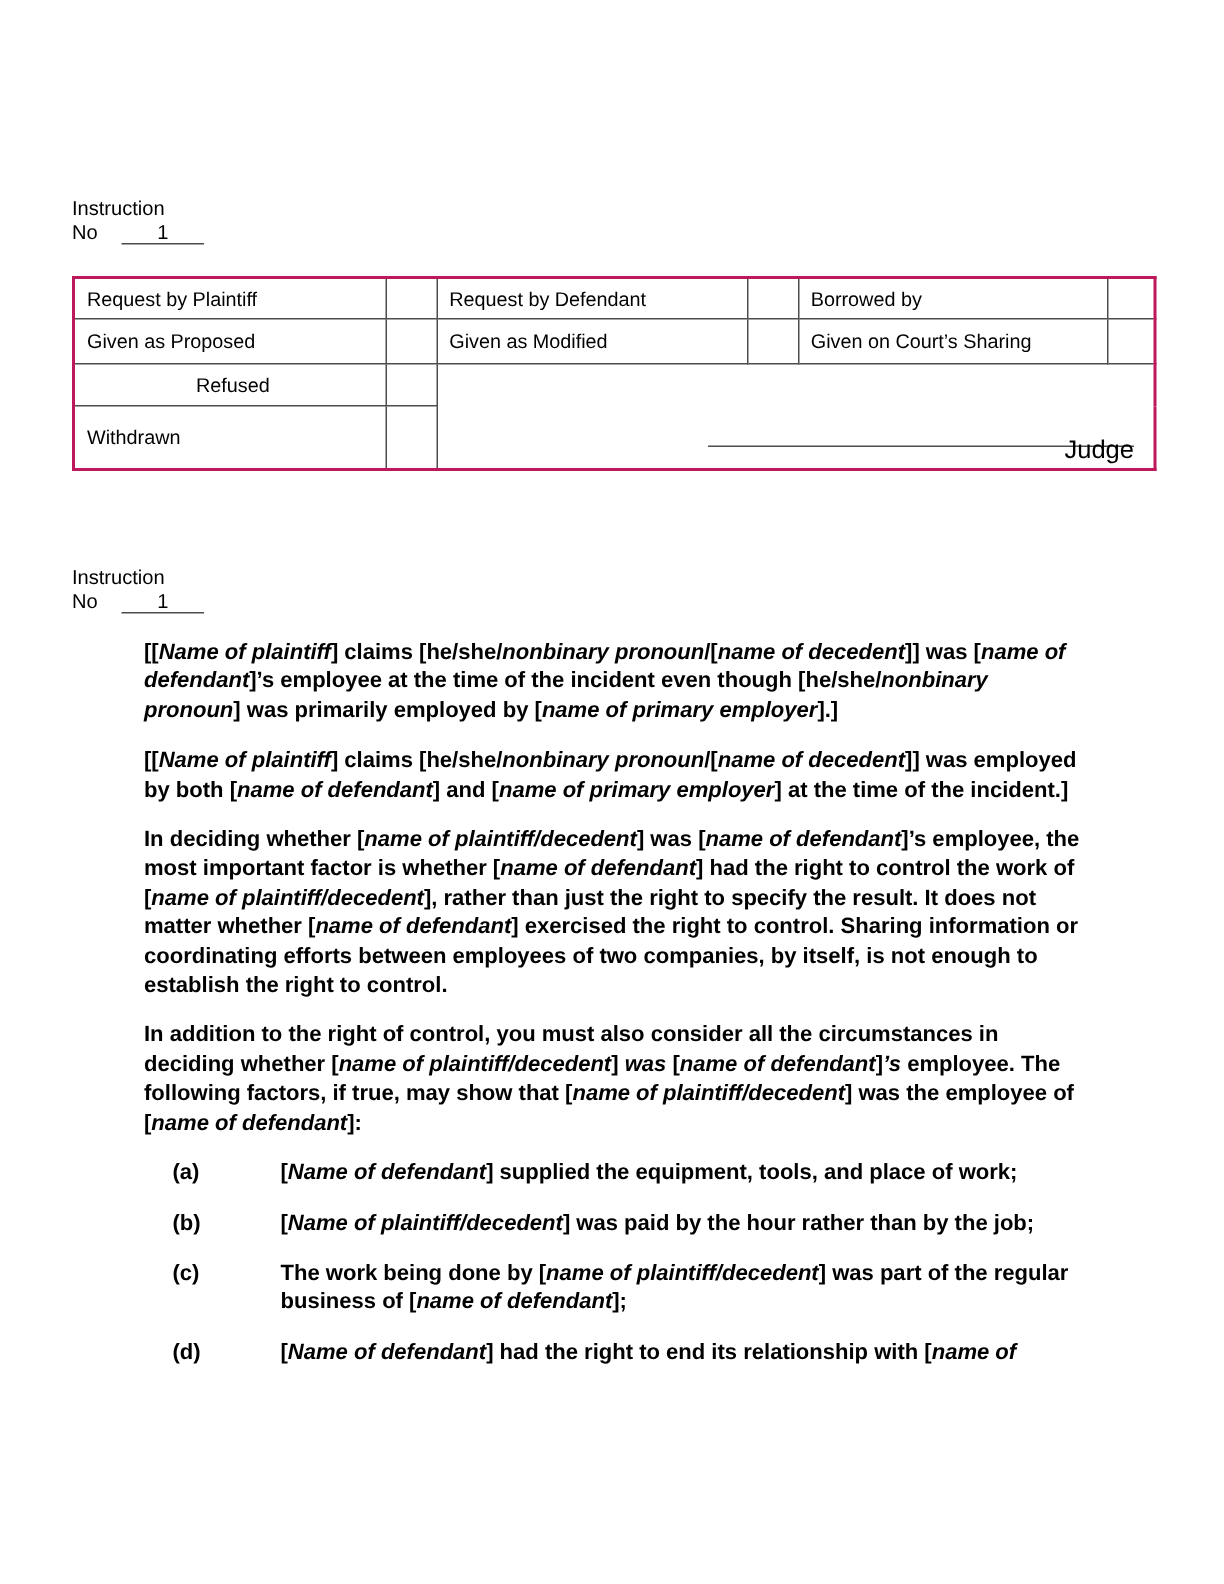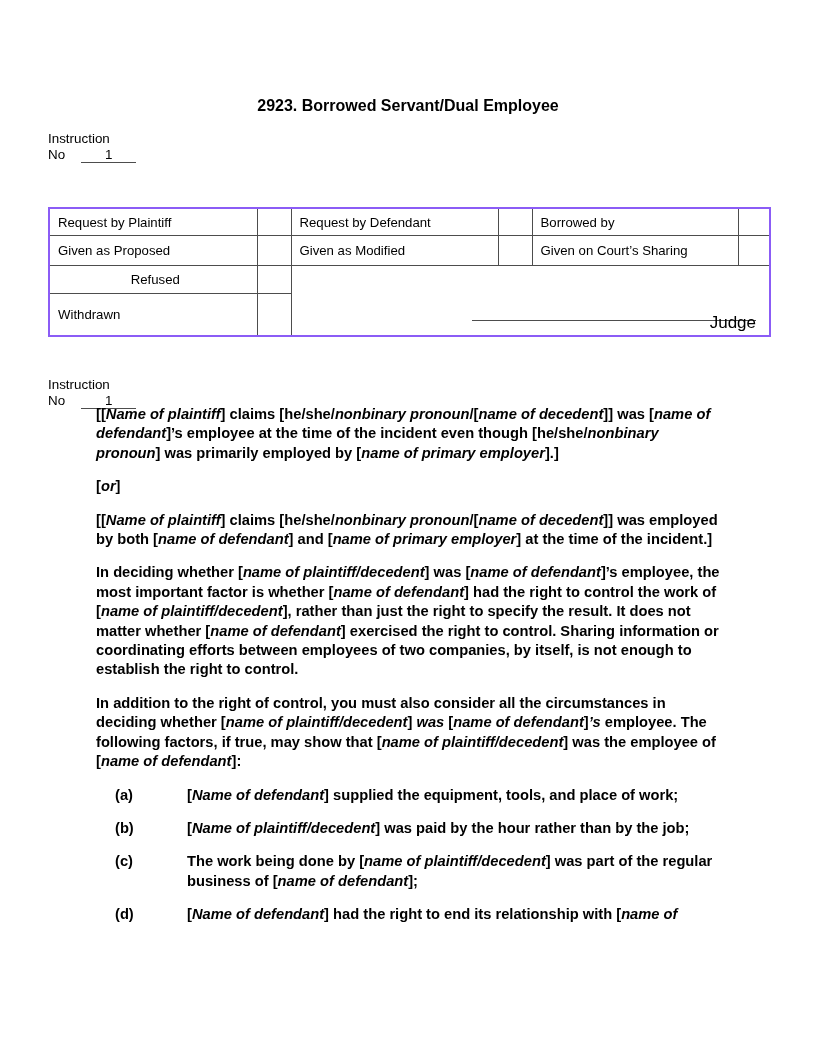--- a/index.html
+++ b/index.html
@@ -14,56 +14,55 @@
   }
   .instr { position:absolute; left:48px; font-size:13.4px; line-height:15.5px; }
   .instr-top { top:131px; }
   .instr-bottom { top:377px; }
   .no-row { display:flex; align-items:flex-start; }
   .blank-underline {
     display:inline-block; width:55px; margin-left:16px;
     border-bottom:1px solid #4d4d4d; text-align:center;
   }
   .form-table {
-    position:absolute; left:48px; top:207px; width:721px;
+    position:absolute; left:48px; top:184px; width:721px;
     border-collapse:collapse; table-layout:fixed; font-size:13.2px;
-    border:2px solid #8b5cf6;
+    border:2px solid #be185d;
   }
   .form-table td {
     border:1px solid #4d4d4d; padding:0 4px 0 8px; vertical-align:middle;
     overflow:hidden; white-space:nowrap;
   }
   .form-table tr.r1 td { height:26px; }
   .form-table tr.r2 td { height:29px; }
   .form-table tr.r3 td { height:27px;text-align:center; }
   .form-table tr.r4 td { height:41px; }
   .form-table td.cb { padding:0; }
   .judge-cell { position:relative; padding:0 !important; }
   .sig-line {
     position:absolute; left:180px; right:13px; bottom:14px; height:0;
     border-bottom:1px solid #4d4d4d;
   }
   .judge-label { position:absolute; right:13px; bottom:2px; font-size:17px; }
   .body-text {
-    position:absolute; left:96px; top:405px; width:630px;
+    position:absolute; left:96px; top:426px; width:630px;
     font-size:14.7px; font-weight:700; line-height:19.4px;
   }
   .body-text p { margin:0 0 14px 0; }
   .body-text em { font-style:italic; }
   .li { display:flex; margin:0 0 14px 0; }
   .li:last-child { margin-bottom:0; }
   .li-marker { flex:none; width:40px; padding-left:19px; }
   .li-body { flex:1;margin-left:32px; }
 </style>
 </head>
 <body>
 
 <div class="page">
 
-  <h1 class="title">2923. Borrowed Servant/Dual Employee</h1>
 
   <div class="instr instr-top">
     <div>Instruction</div>
     <div class="no-row">
       <span>No</span>
       <span class="blank-underline"><span>1</span></span>
     </div>
   </div>
 
   <table class="form-table">
@@ -110,21 +109,20 @@
   <div class="instr instr-bottom">
     <div>Instruction</div>
     <div class="no-row">
       <span>No</span>
       <span class="blank-underline"><span>1</span></span>
     </div>
   </div>
 
   <div class="body-text">
     <p><span>[[</span><em>Name of plaintiff</em><span>] claims [he/she/</span><em>nonbinary pronoun</em><span>/[</span><em>name of decedent</em><span>]] was [</span><em>name of defendant</em><span>]’s employee at the time of the incident even though [he/she/</span><em>nonbinary pronoun</em><span>] was primarily employed by [</span><em>name of primary employer</em><span>].]</span></p>
-    <p><span>[</span><em>or</em><span>]</span></p>
     <p><span>[[</span><em>Name of plaintiff</em><span>] claims [he/she/</span><em>nonbinary pronoun</em><span>/[</span><em>name of decedent</em><span>]] was employed by both [</span><em>name of defendant</em><span>] and [</span><em>name of primary employer</em><span>] at the time of the incident.]</span></p>
     <p><span>In deciding whether [</span><em>name of plaintiff/decedent</em><span>] was [</span><em>name of defendant</em><span>]’s employee, the most important factor is whether [</span><em>name of defendant</em><span>] had the right to control the work of [</span><em>name of plaintiff/decedent</em><span>], rather than just the right to specify the result. It does not matter whether [</span><em>name of defendant</em><span>] exercised the right to control. Sharing information or coordinating efforts between employees of two companies, by itself, is not enough to establish the right to control.</span></p>
     <p><span>In addition to the right of control, you must also consider all the circumstances in deciding whether [</span><em>name of plaintiff/decedent</em><span>] </span><em>was</em><span> [</span><em>name of defendant</em><span>]</span><em>’s</em><span> employee. The following factors, if true, may show that [</span><em>name of plaintiff/decedent</em><span>] was the employee of [</span><em>name of defendant</em><span>]:</span></p>
 
     <div class="li">
       <span class="li-marker">(a)</span>
       <span class="li-body"><span>[</span><em>Name of defendant</em><span>] supplied the equipment, tools, and place of work;</span></span>
     </div>
     <div class="li">
       <span class="li-marker">(b)</span>

